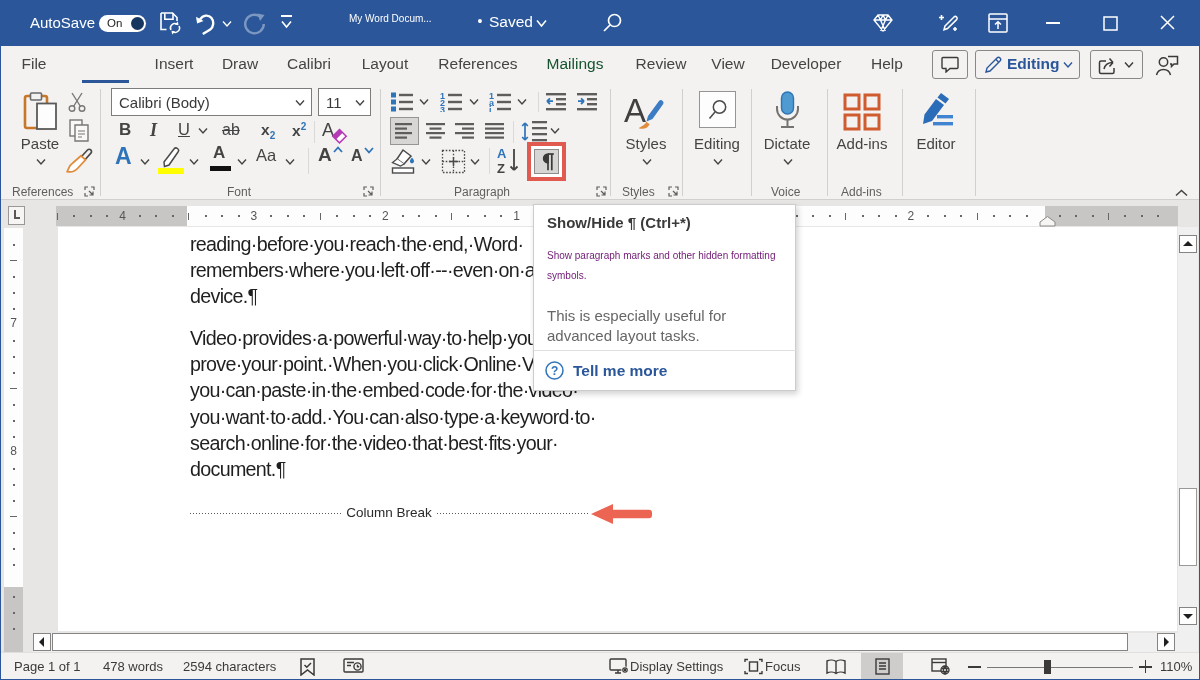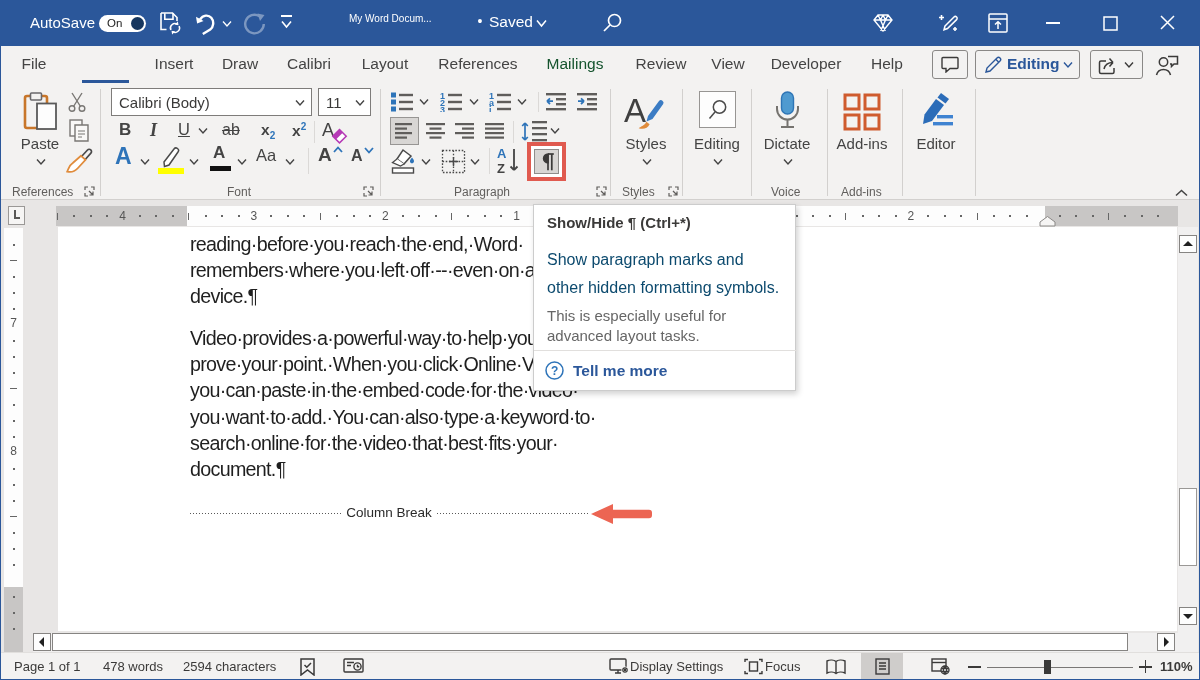--- a/index.html
+++ b/index.html
@@ -565,21 +565,21 @@
 <svg class="ab" style="left:33px;top:633px" width="18" height="18" viewBox="0 0 18 18">
     <path d="M11 4 L6 9 L11 14 z" fill="#1f1f1f"></path>
   </svg>
 <div class="ab" style="left:52px;top:633px;width:1076px;height:18px;background:#fff;border:1px solid #868482;"></div>
 <div class="ab" style="left:1157px;top:633px;width:18px;height:18px;background:#fdfdfd;border:1px solid #868482;"></div>
 <svg class="ab" style="left:1157px;top:633px" width="18" height="18" viewBox="0 0 18 18">
     <path d="M7 4 L12 9 L7 14 z" fill="#1f1f1f"></path>
   </svg>
 <div class="ab tooltip">
     <div class="ab" style="left:13px;top:9px;font-size:15px;color:#3b3a39;font-weight:700;letter-spacing:0;white-space:nowrap;">Show/Hide ¶ (Ctrl+*)</div>
-    <div class="ab" style="left:13px;top:41px;width:235px;font-size:16px;color:#0c4a6e;line-height:28px;">Show paragraph marks and other hidden formatting symbols.</div>
+    <div class="ab" style="left:13px;top:41px;width:235px;font-size:10px;color:#701a75;line-height:20px;">Show paragraph marks and other hidden formatting symbols.</div>
     <div class="ab" style="left:13px;top:101px;width:235px;font-size:15px;color:#666;line-height:20px;">This is especially useful for advanced layout tasks.</div>
     <div class="ab" style="left:0px;top:145px;width:263px;height:1px;background:#e1dfdd;"></div>
     <svg class="ab" style="left:11px;top:156px" width="19" height="19" viewBox="0 0 19 19">
 <circle cx="9.5" cy="9.5" r="8.5" fill="none" stroke="#2e74b9" stroke-width="1.5"></circle>
 <text x="6" y="14" font-size="12" font-weight="bold" fill="#2e74b9" font-family="Liberation Sans">?</text>
     </svg>
     <div class="ab" style="left:39px;top:157px;font-size:15.5px;color:#2b579a;font-weight:700;letter-spacing:0;white-space:nowrap;">Tell me more</div>
   </div>
 <div class="ab statusbar">
     <div class="ab" style="left:14px;top:6px;font-size:13px;color:#3b3a39;font-weight:400;letter-spacing:0;white-space:nowrap;">Page 1 of 1</div>
@@ -630,16 +630,16 @@
 <path d="M1 4.5 h14"></path>
 <circle cx="14" cy="12" r="4" fill="#f3f2f1"></circle>
 <path d="M10.8 10.5 h6.4 M10.8 13.5 h6.4 M14 8 a6 6 0 0 1 0 8 M14 8 a6 6 0 0 0 0 8"></path>
 </g>
     </svg>
     <div class="ab" style="left:968px;top:13px;width:13px;height:1.6px;background:#3b3a39"></div>
     <div class="ab" style="left:987px;top:13.5px;width:146px;height:1.2px;background:#7a7876"></div>
     <div class="ab" style="left:1044px;top:7px;width:7px;height:14px;background:#3b3a39"></div>
     <div class="ab" style="left:1139px;top:13px;width:13px;height:1.6px;background:#3b3a39"></div>
     <div class="ab" style="left:1144.7px;top:7.3px;width:1.6px;height:13px;background:#3b3a39"></div>
-    <div class="ab" style="left:1160px;top:6px;font-size:13px;color:#3b3a39;font-weight:700;letter-spacing:0;white-space:nowrap;">110%</div>
+    <div class="ab" style="left:1160px;top:6px;font-size:13px;color:#3b3a39;font-weight:400;letter-spacing:0;white-space:nowrap;">110%</div>
   </div>
 <div class="ab" style="left:0;top:46px;width:1px;height:634px;background:#2b579a;z-index:99"></div>
 <div class="ab" style="left:1199px;top:46px;width:1px;height:634px;background:#2b579a;z-index:99"></div>
 <div class="ab" style="left:0;top:679px;width:1200px;height:1px;background:#2b579a;z-index:99"></div>
 </body></html>

